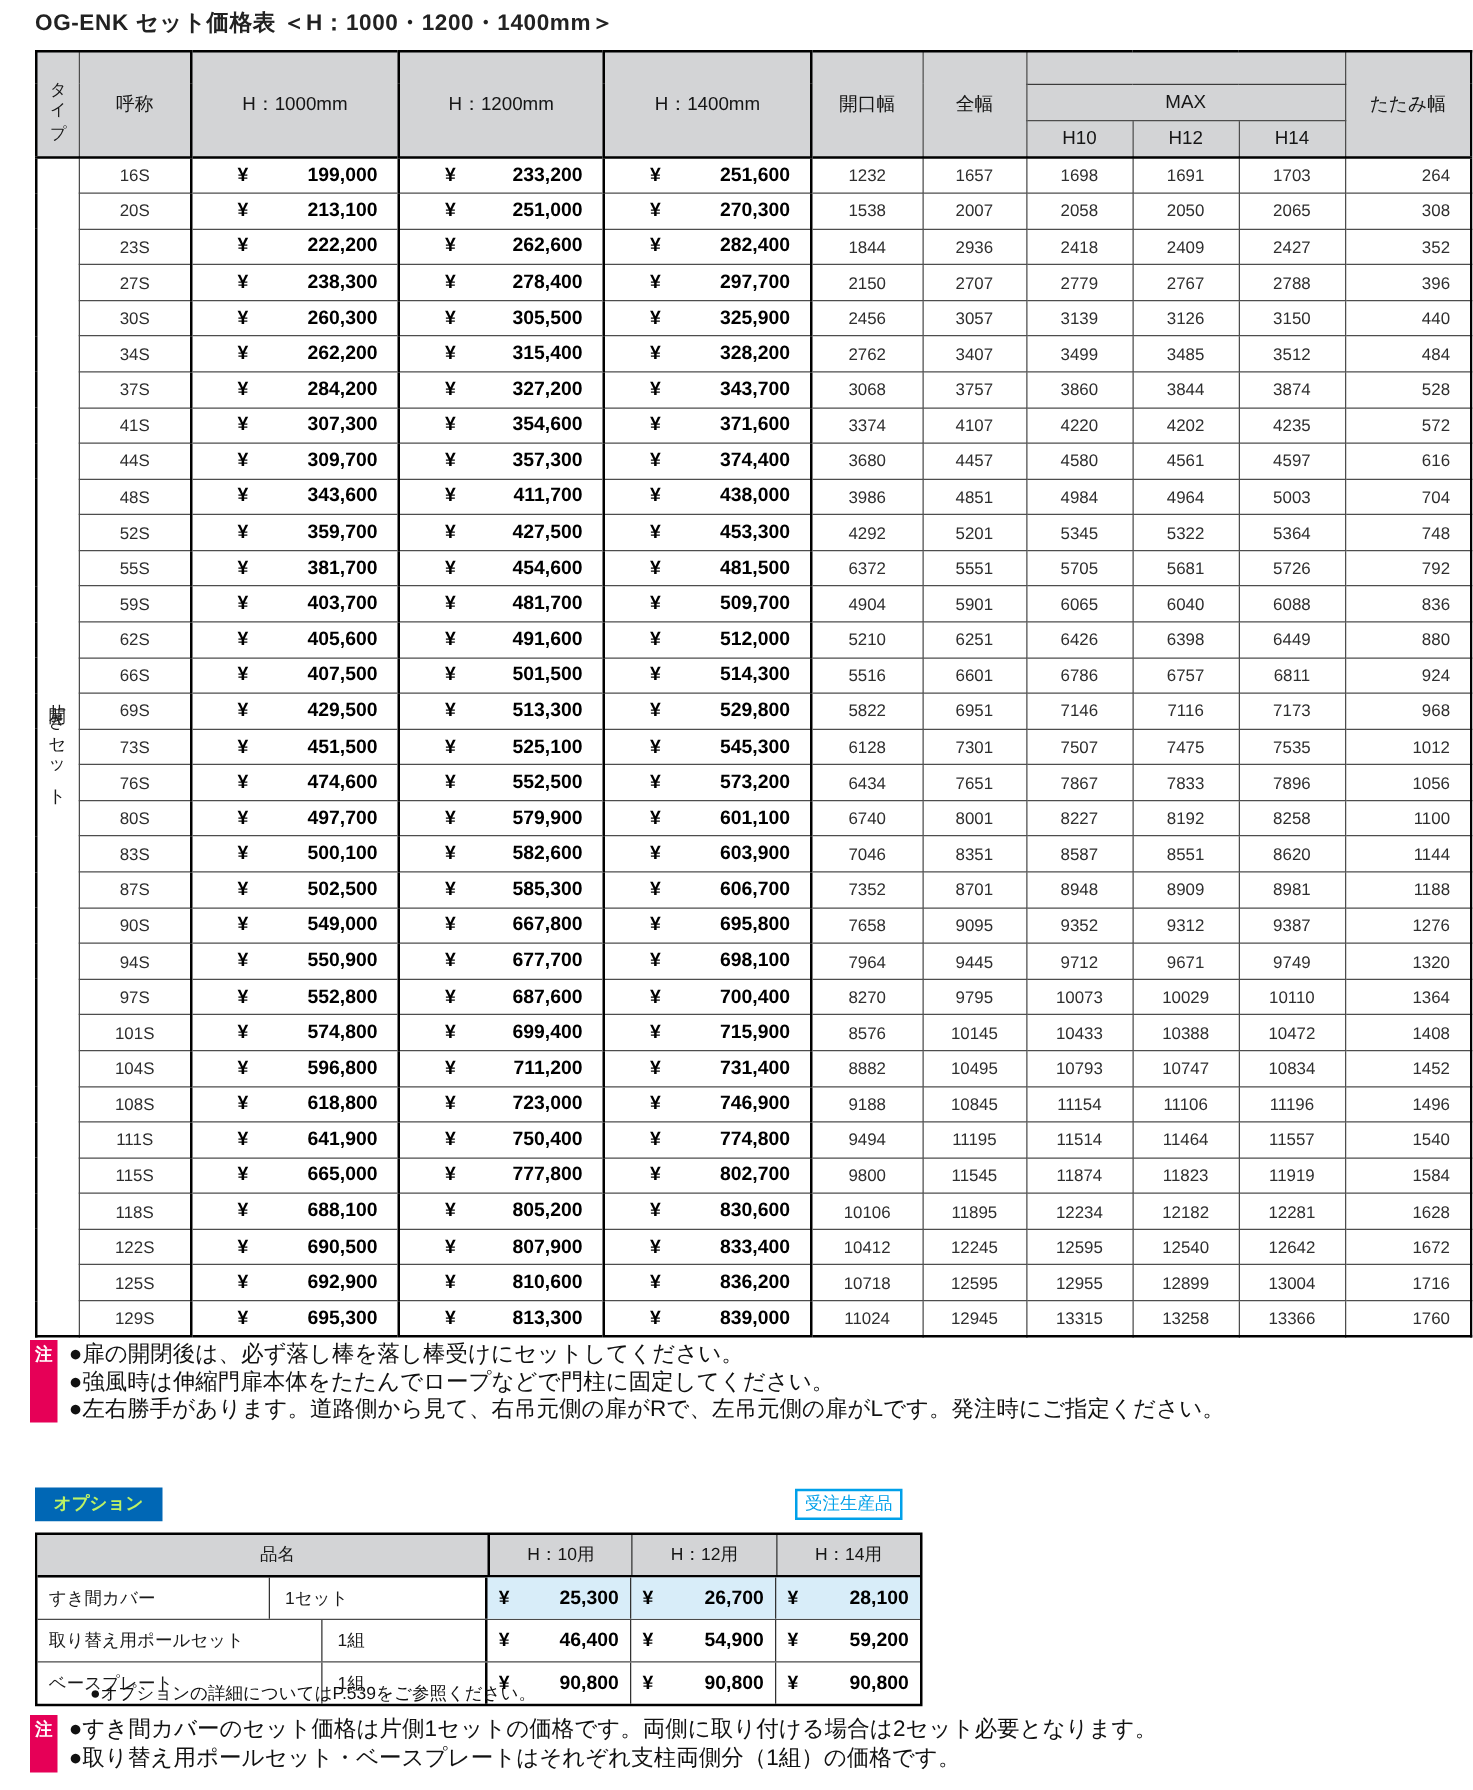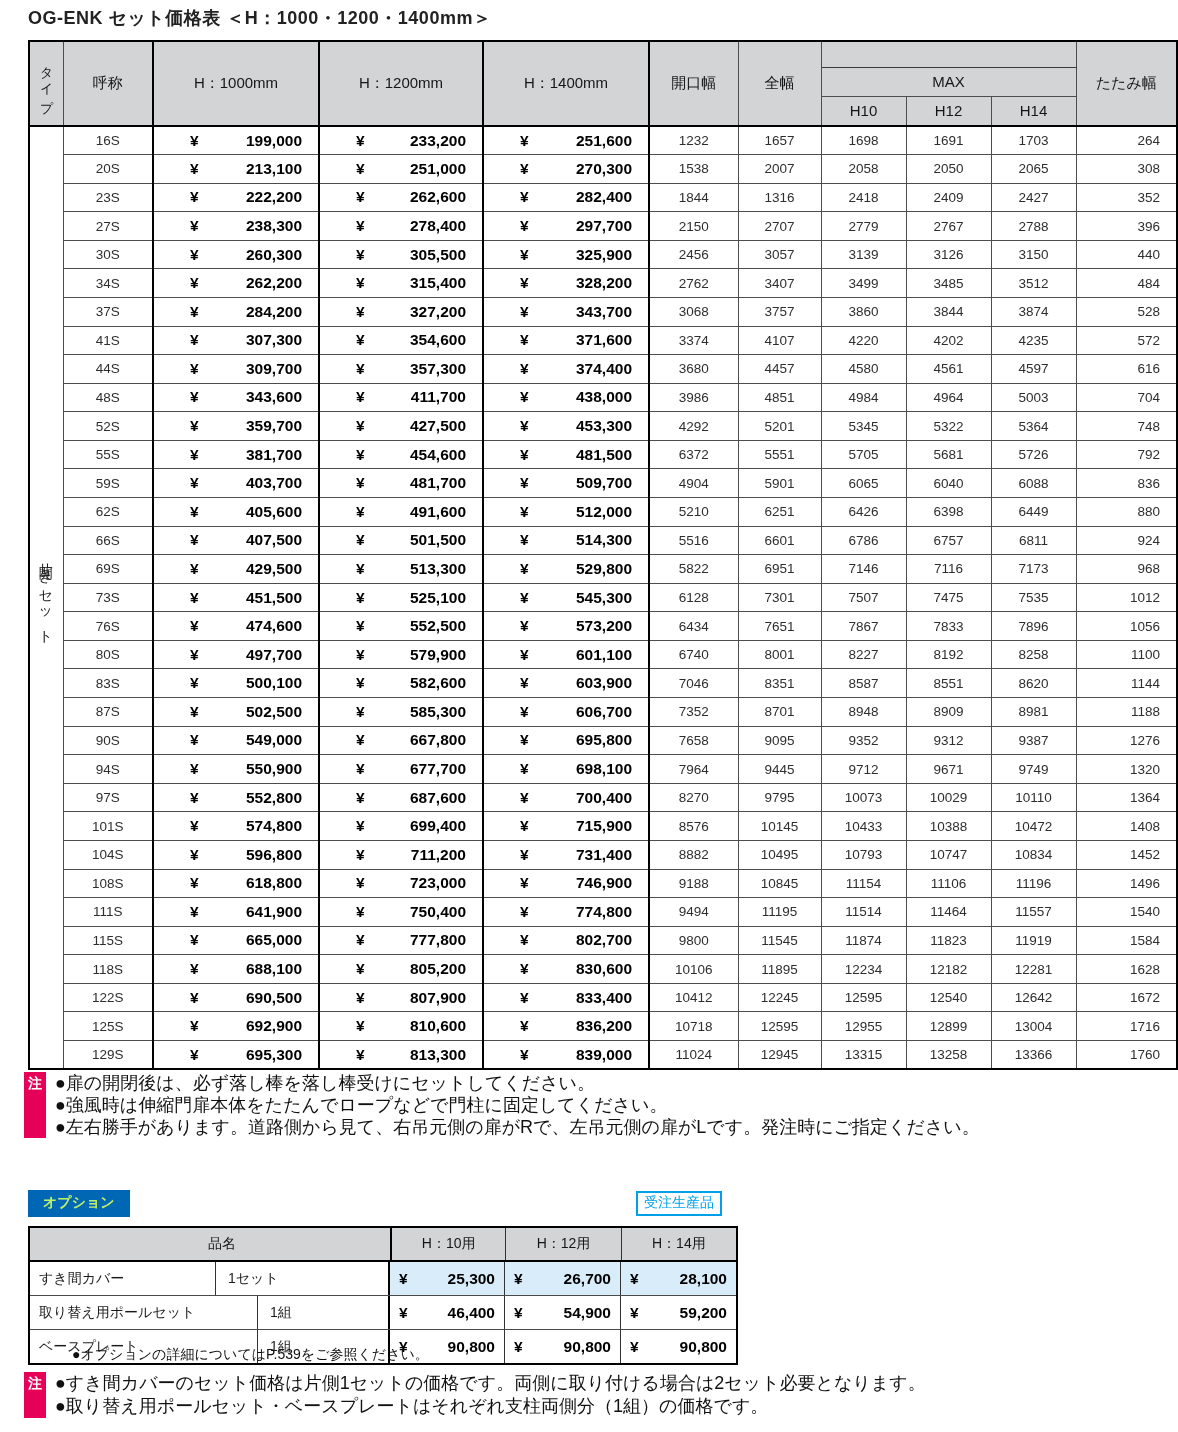--- a/index.html
+++ b/index.html
@@ -159,21 +159,21 @@
               <span>262,600</span>
             </div>
           </td>
           <td class="c-price bl2">
             <div class="pr">
               <span>¥</span>
               <span>282,400</span>
             </div>
           </td>
           <td class="c-dim bl2">1844</td>
-          <td class="c-dim">1316</td>
+          <td class="c-dim">2936</td>
           <td class="c-dim">2418</td>
           <td class="c-dim">2409</td>
           <td class="c-dim">2427</td>
           <td class="c-fold">352</td>
         </tr>
         <tr>
           <td class="c-name">27S</td>
           <td class="c-price bl2">
             <div class="pr">
               <span>¥</span>

